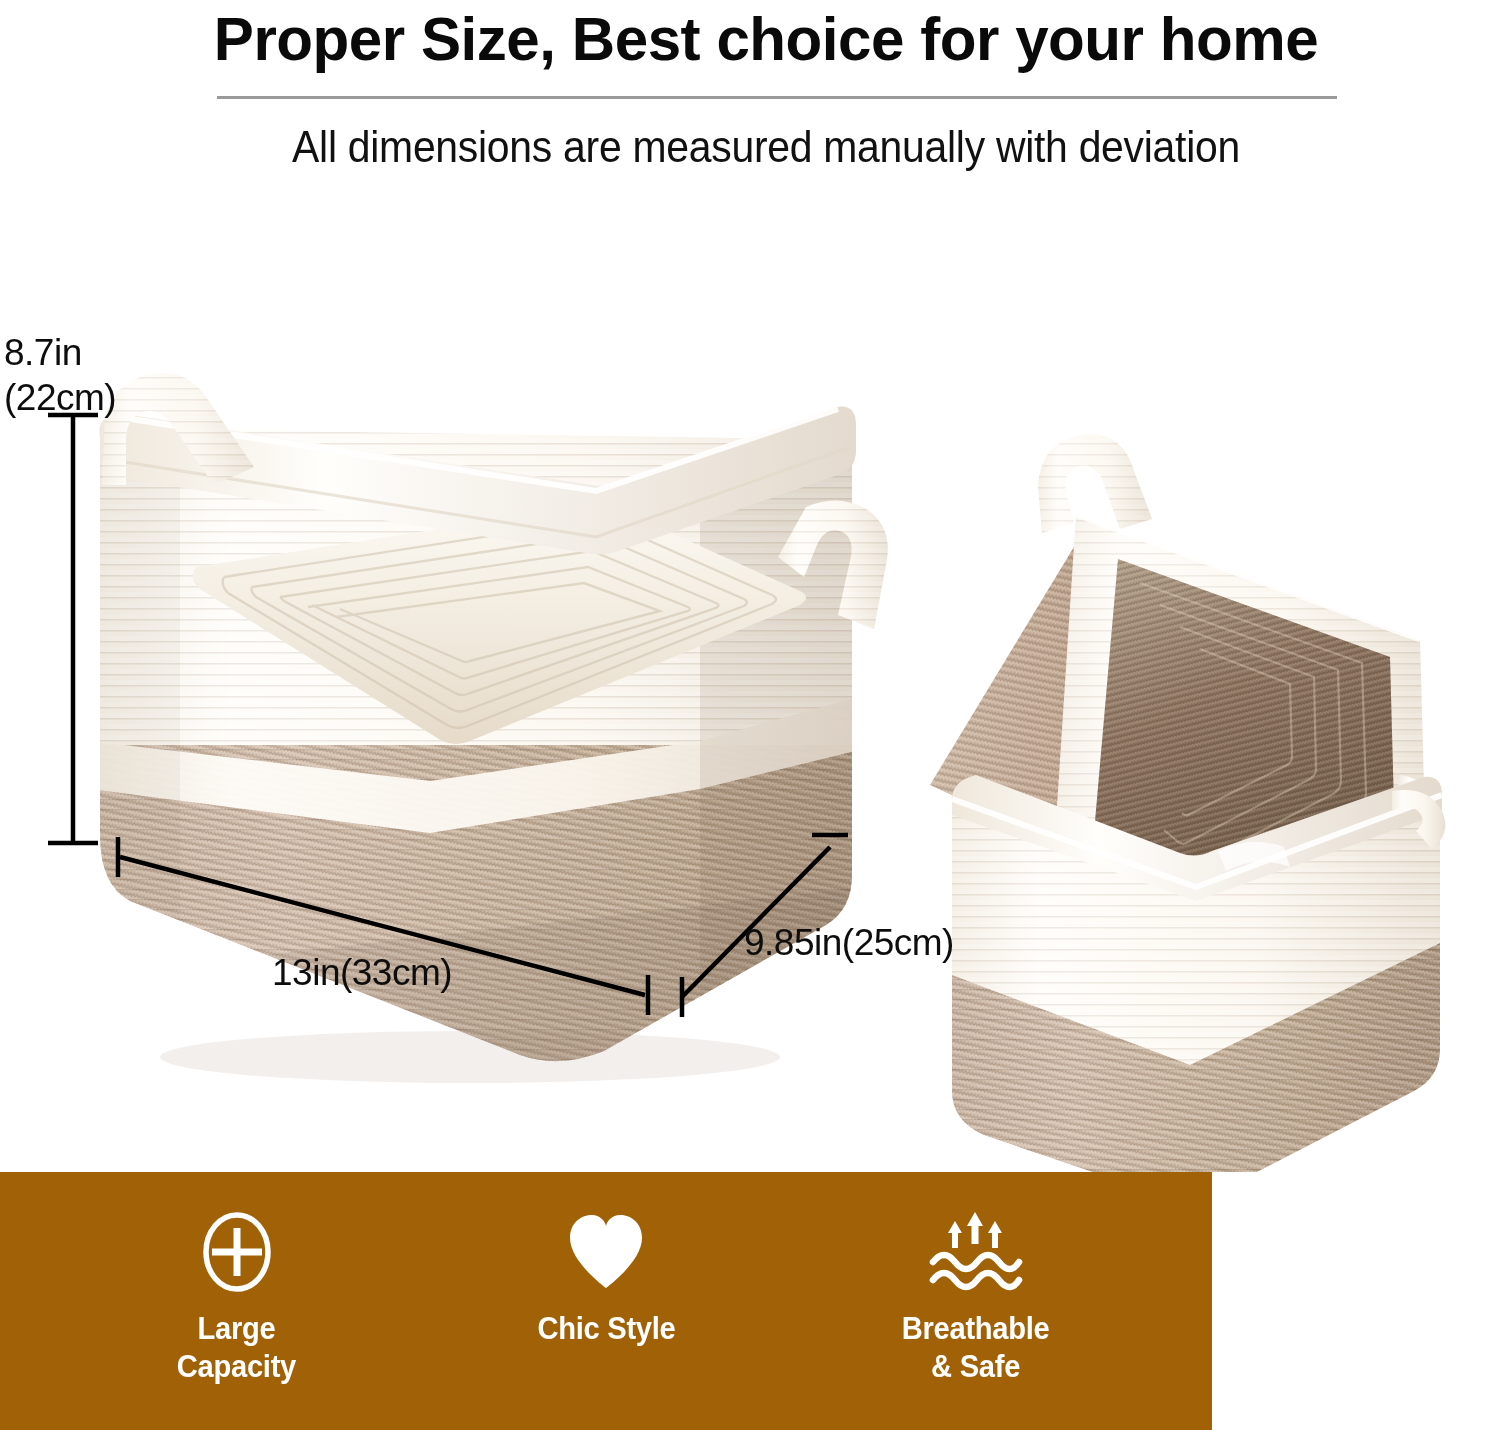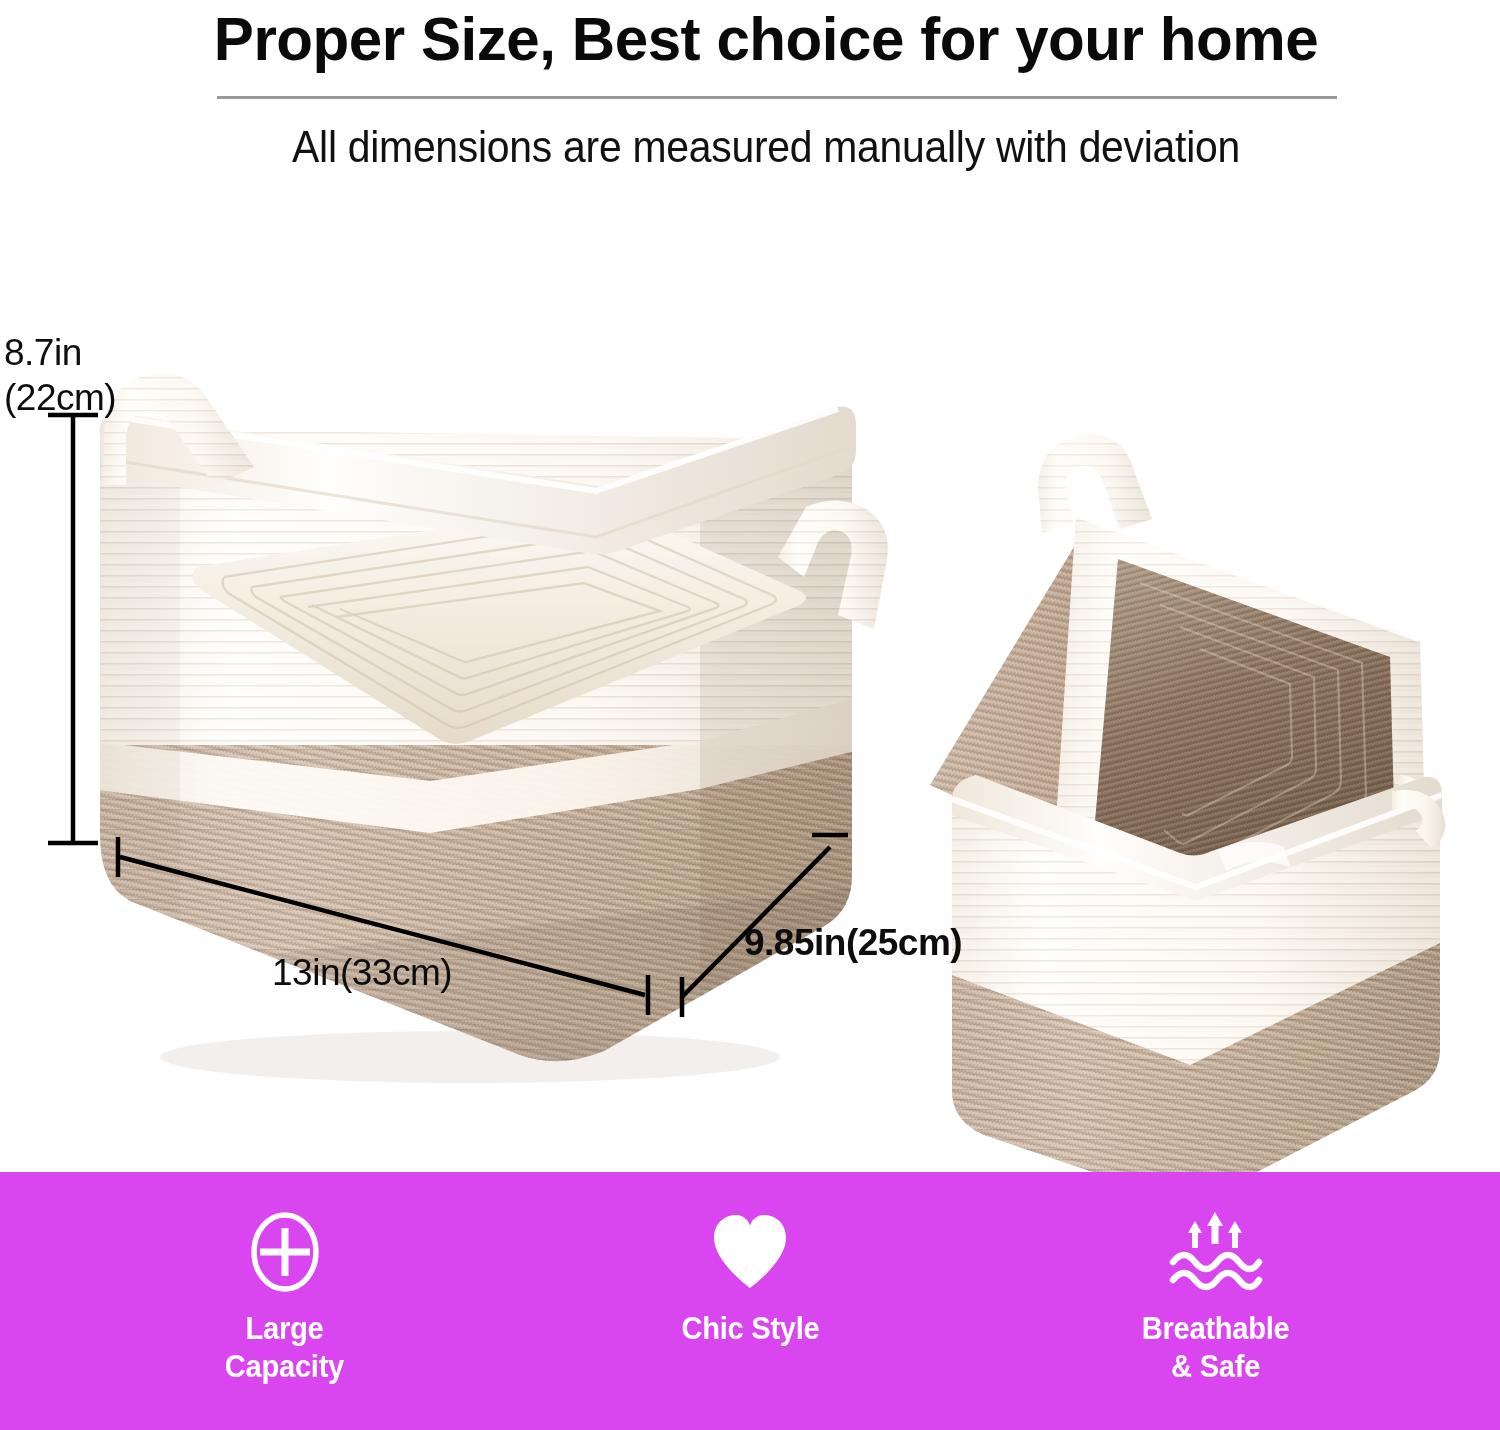--- a/index.html
+++ b/index.html
@@ -63,23 +63,23 @@
     left: 0; top: 185px;
     width: 1500px;
     height: 987px;
     background: #ffffff;
   }
 
   
   .featurebar {
     position: absolute;
     left: 0; top: 1172px;
-    width: 1500px;
+    width: 1212px;
     height: 258px;
-    background: #d946ef;
+    background: #a16207;
     display: flex;
     align-items: flex-start;
     justify-content: space-between;
     box-sizing: border-box;
     padding: 36px 52px 0 52px;
   }
   .feature {
     flex: 1 1 0;
     display: flex;
     flex-direction: column;
@@ -300,21 +300,21 @@
       <line x1="682" y1="792" x2="682" y2="832"></line>
       <line x1="812" y1="650" x2="848" y2="650"></line>
     </g>
   </svg>
 
   <div class="dim-text" style="left:4px; top:145px; width:120px; text-align:left;">8.7in
 (22cm)</div>
 
   <div class="dim-text" style="left:272px; top:765px;">13in(33cm)</div>
 
-  <div class="dim-text" style="left:744px; top:735px;font-weight:bold;">9.85in(25cm)</div>
+  <div class="dim-text" style="left:744px; top:735px;">9.85in(25cm)</div>
 </div>
 
 <div class="featurebar">
 
   <div class="feature">
     <div class="feature-icon">
       <svg width="78" height="88" viewBox="0 0 78 88">
         <ellipse cx="39" cy="44" rx="31" ry="37" fill="none" stroke="#ffffff" stroke-width="5.5"></ellipse>
         <line x1="39" y1="20" x2="39" y2="68" stroke="#ffffff" stroke-width="7"></line>
         <line x1="14" y1="44" x2="64" y2="44" stroke="#ffffff" stroke-width="7"></line>

